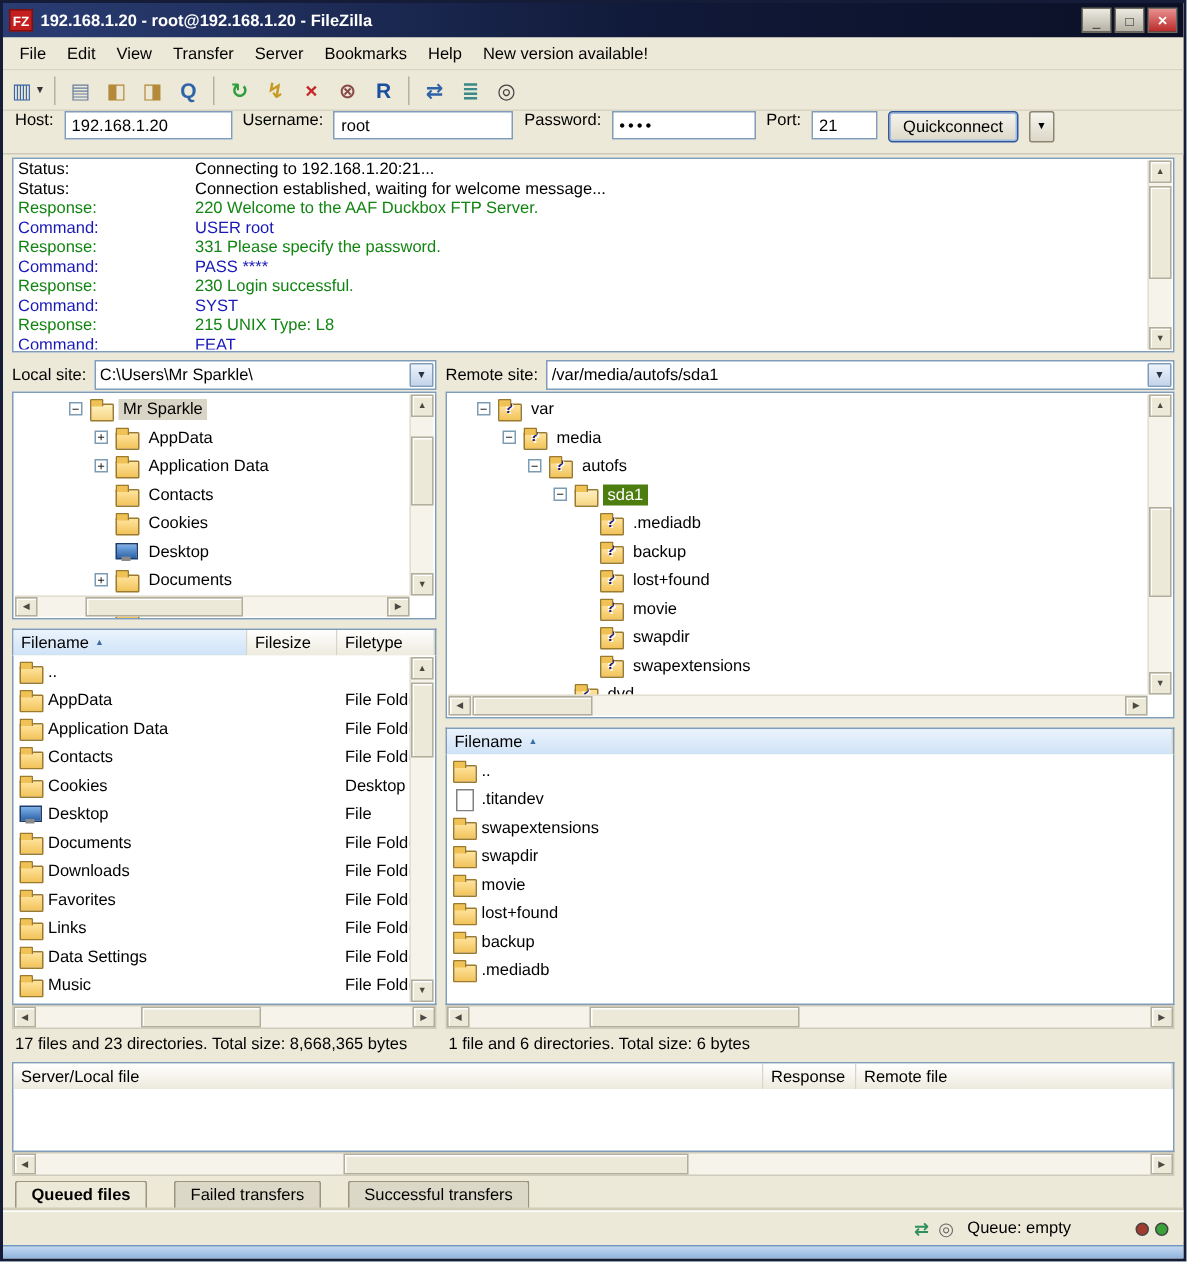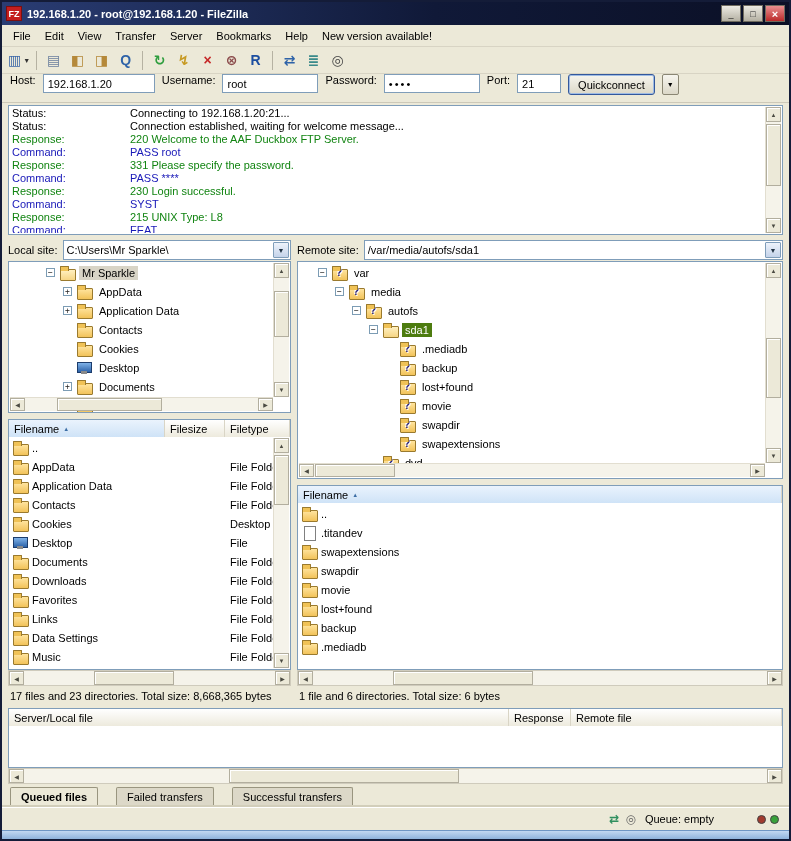--- a/index.html
+++ b/index.html
@@ -22,21 +22,21 @@
   .menu-item{padding:3px 7px;white-space:nowrap}
   .toolbar{height:27px;flex:none;display:flex;align-items:center;padding:0 5px;gap:1px;background:#ece9d8;border-bottom:1px solid #d8d4c4}
   .tbtn{min-width:23px;height:22px;display:flex;align-items:center;justify-content:center;
     font-size:14px;font-weight:bold;border:1px solid transparent;border-radius:2px}
   .tbtn .dd{font-size:7px;margin-left:2px;color:#333;font-weight:normal}
   .tsep{width:1px;height:19px;background:#b6b2a2;margin:0 4px;flex:none}
   
   .qcbar{height:29px;flex:none;display:flex;align-items:flex-start;gap:7px;padding:0 8px;background:#ece9d8;border-bottom:1px solid #cdc9b9}
   .qlab{white-space:nowrap}
   input.qc{height:19px;border:1px solid #7f9db9;background:#fff;font:11px "Liberation Sans","DejaVu Sans",sans-serif;padding:1px 4px}
-  .host{width:112px}.user{width:96px}.pass{width:96px;letter-spacing:2px}.port{width:44px}
+  .host{width:112px}.user{width:120px}.pass{width:96px;letter-spacing:2px}.port{width:44px}
   .qcbtn{height:21px;padding:1px 9px;font:11px "Liberation Sans","DejaVu Sans",sans-serif;
     background:linear-gradient(#f6f5ee,#dcd8c8);border:1px solid #33589c;border-radius:3px;
     box-shadow:inset 0 0 0 1px #9ebbe4}
   .qcdd{width:17px;height:21px;display:flex;align-items:center;justify-content:center;font-size:7px;
     background:linear-gradient(#f6f5ee,#dcd8c8);border:1px solid #8a8673;border-radius:2px}
   
   .logwrap{height:130px;flex:none;margin:2px 6px;border:1px solid #7f9db9;background:#fff;position:relative}
   .log{position:absolute;top:1px;left:3px;right:19px;bottom:1px;overflow:hidden;line-height:13px}
   .logline{height:13px;white-space:nowrap}
   .lp{display:inline-block;width:118px}
@@ -177,21 +177,21 @@
     <input class="qc port" value="21" style="">
     <button class="qcbtn">Quickconnect</button>
     <span class="qcdd">▼</span>
   </div>
 
   <div class="logwrap">
     <div class="log">
         <div class="logline k-status"><span class="lp">Status:</span><span>Connecting to 192.168.1.20:21...</span></div>
         <div class="logline k-status"><span class="lp">Status:</span><span>Connection established, waiting for welcome message...</span></div>
         <div class="logline k-response"><span class="lp">Response:</span><span>220 Welcome to the AAF Duckbox FTP Server.</span></div>
-        <div class="logline k-command"><span class="lp">Command:</span><span>PASS root</span></div>
+        <div class="logline k-command"><span class="lp">Command:</span><span>USER root</span></div>
         <div class="logline k-response"><span class="lp">Response:</span><span>331 Please specify the password.</span></div>
         <div class="logline k-command"><span class="lp">Command:</span><span>PASS ****</span></div>
         <div class="logline k-response"><span class="lp">Response:</span><span>230 Login successful.</span></div>
         <div class="logline k-command"><span class="lp">Command:</span><span>SYST</span></div>
         <div class="logline k-response"><span class="lp">Response:</span><span>215 UNIX Type: L8</span></div>
         <div class="logline k-command"><span class="lp">Command:</span><span>FEAT</span></div>
       </div>
     <div class="vsb">
         <span class="sb-b sb-u">▲</span>
         <span class="sb-th" style="top: 17px; height: 62px;"></span>

